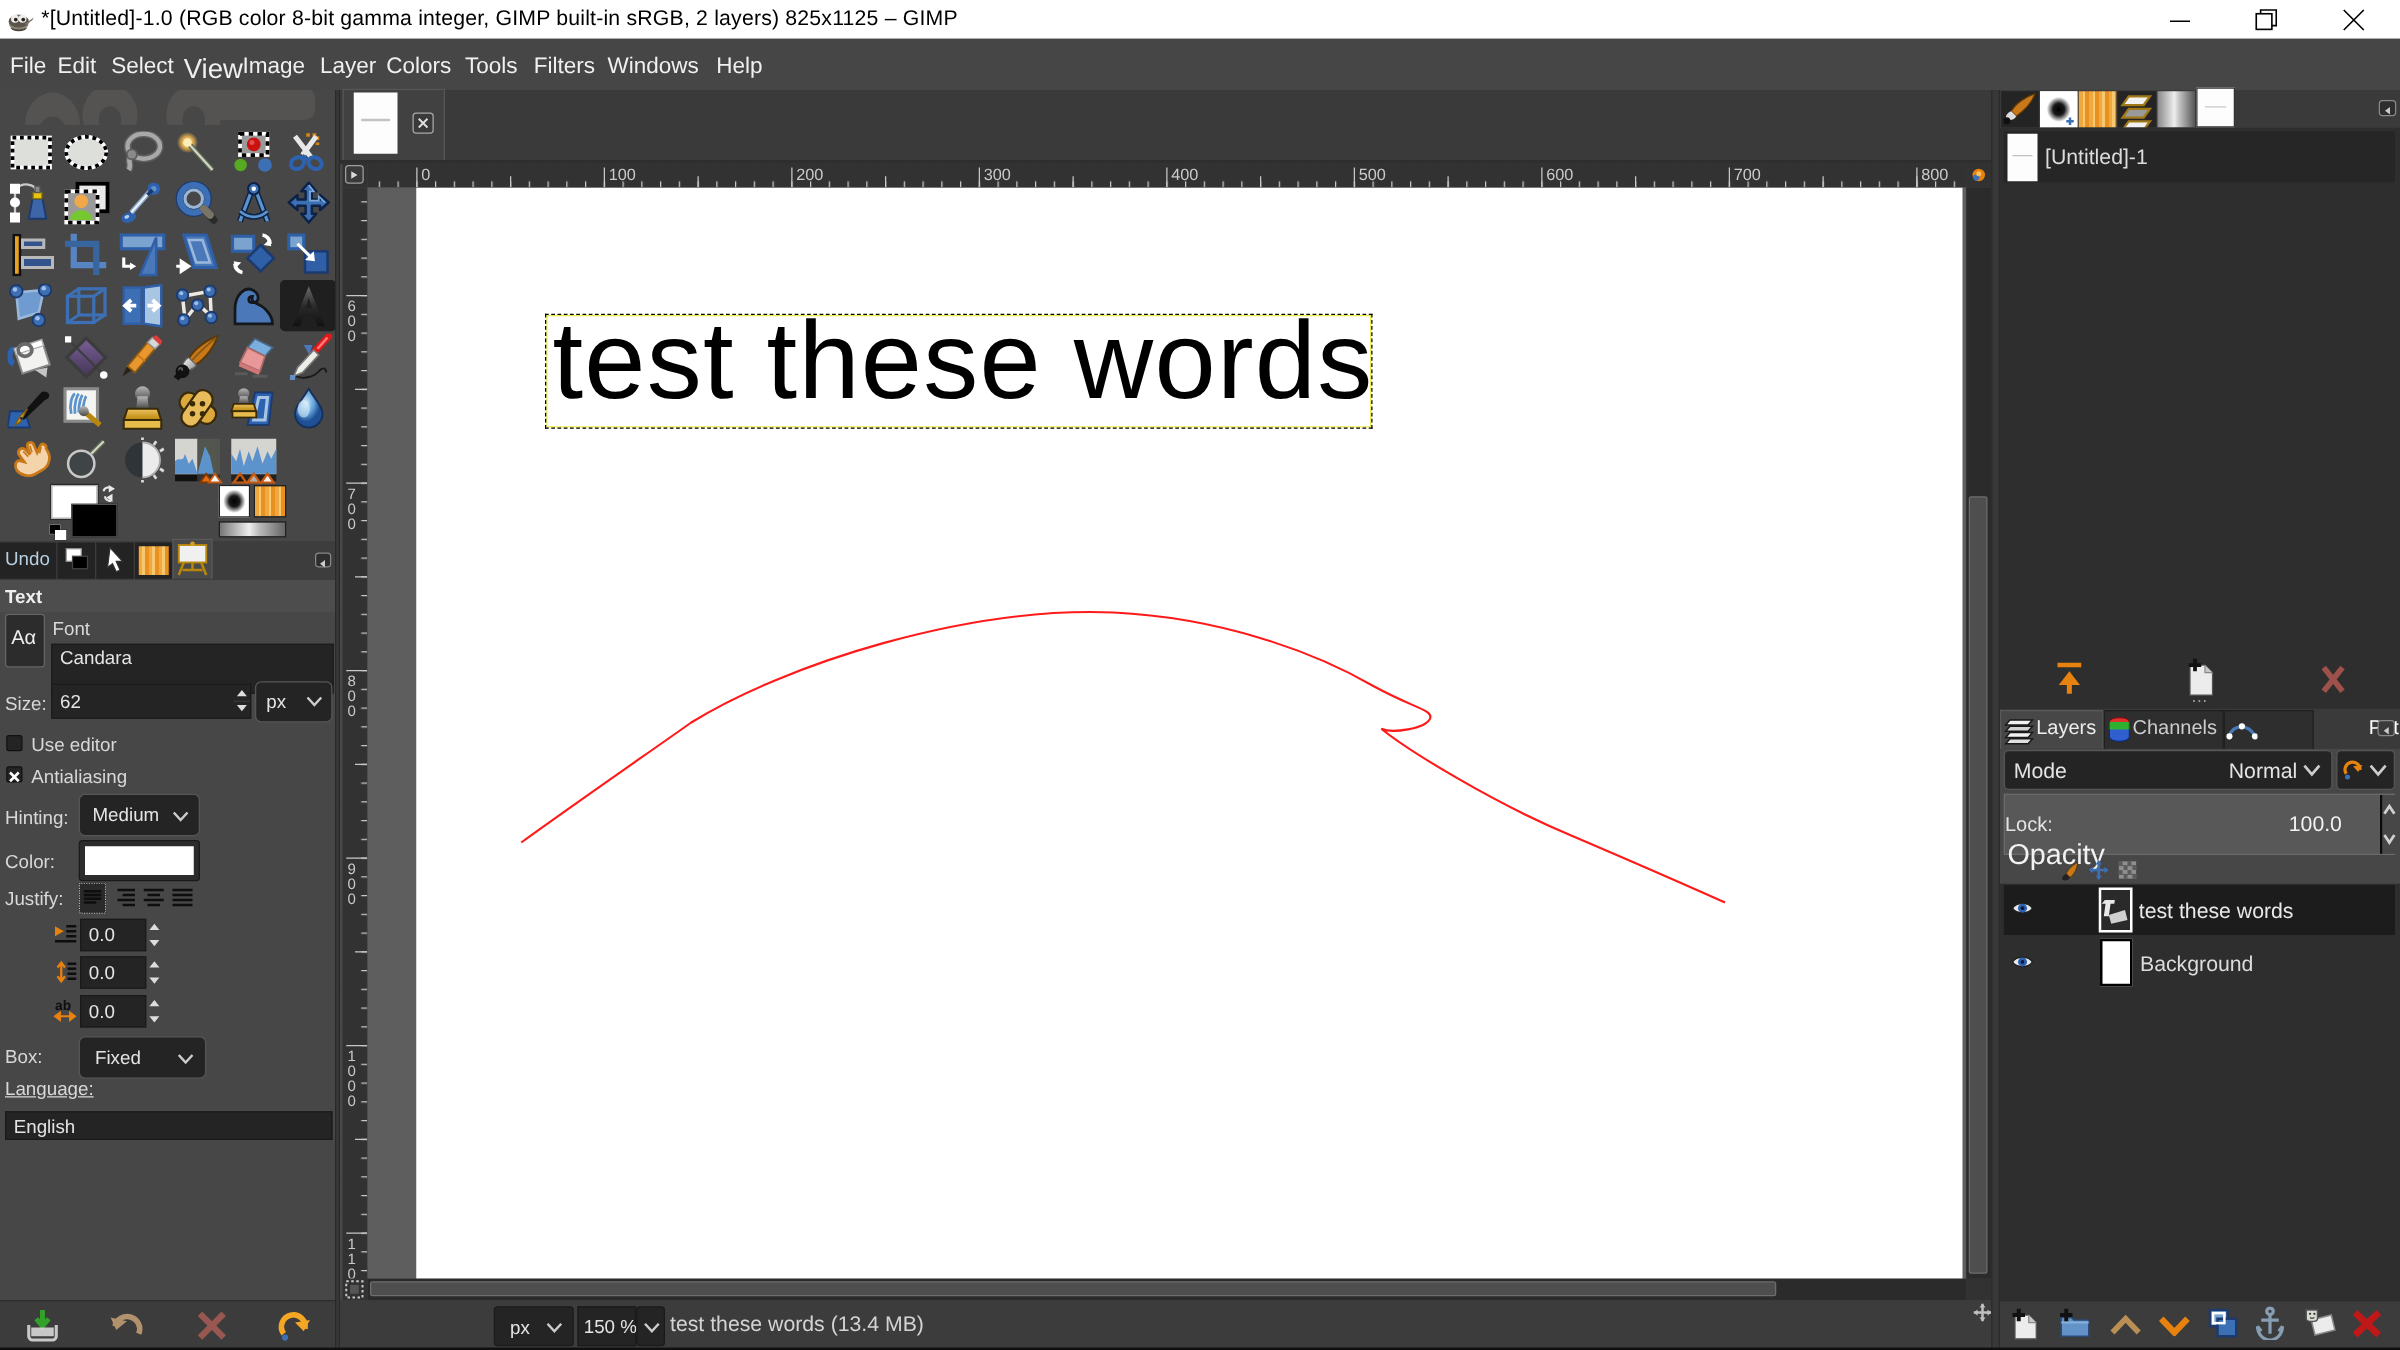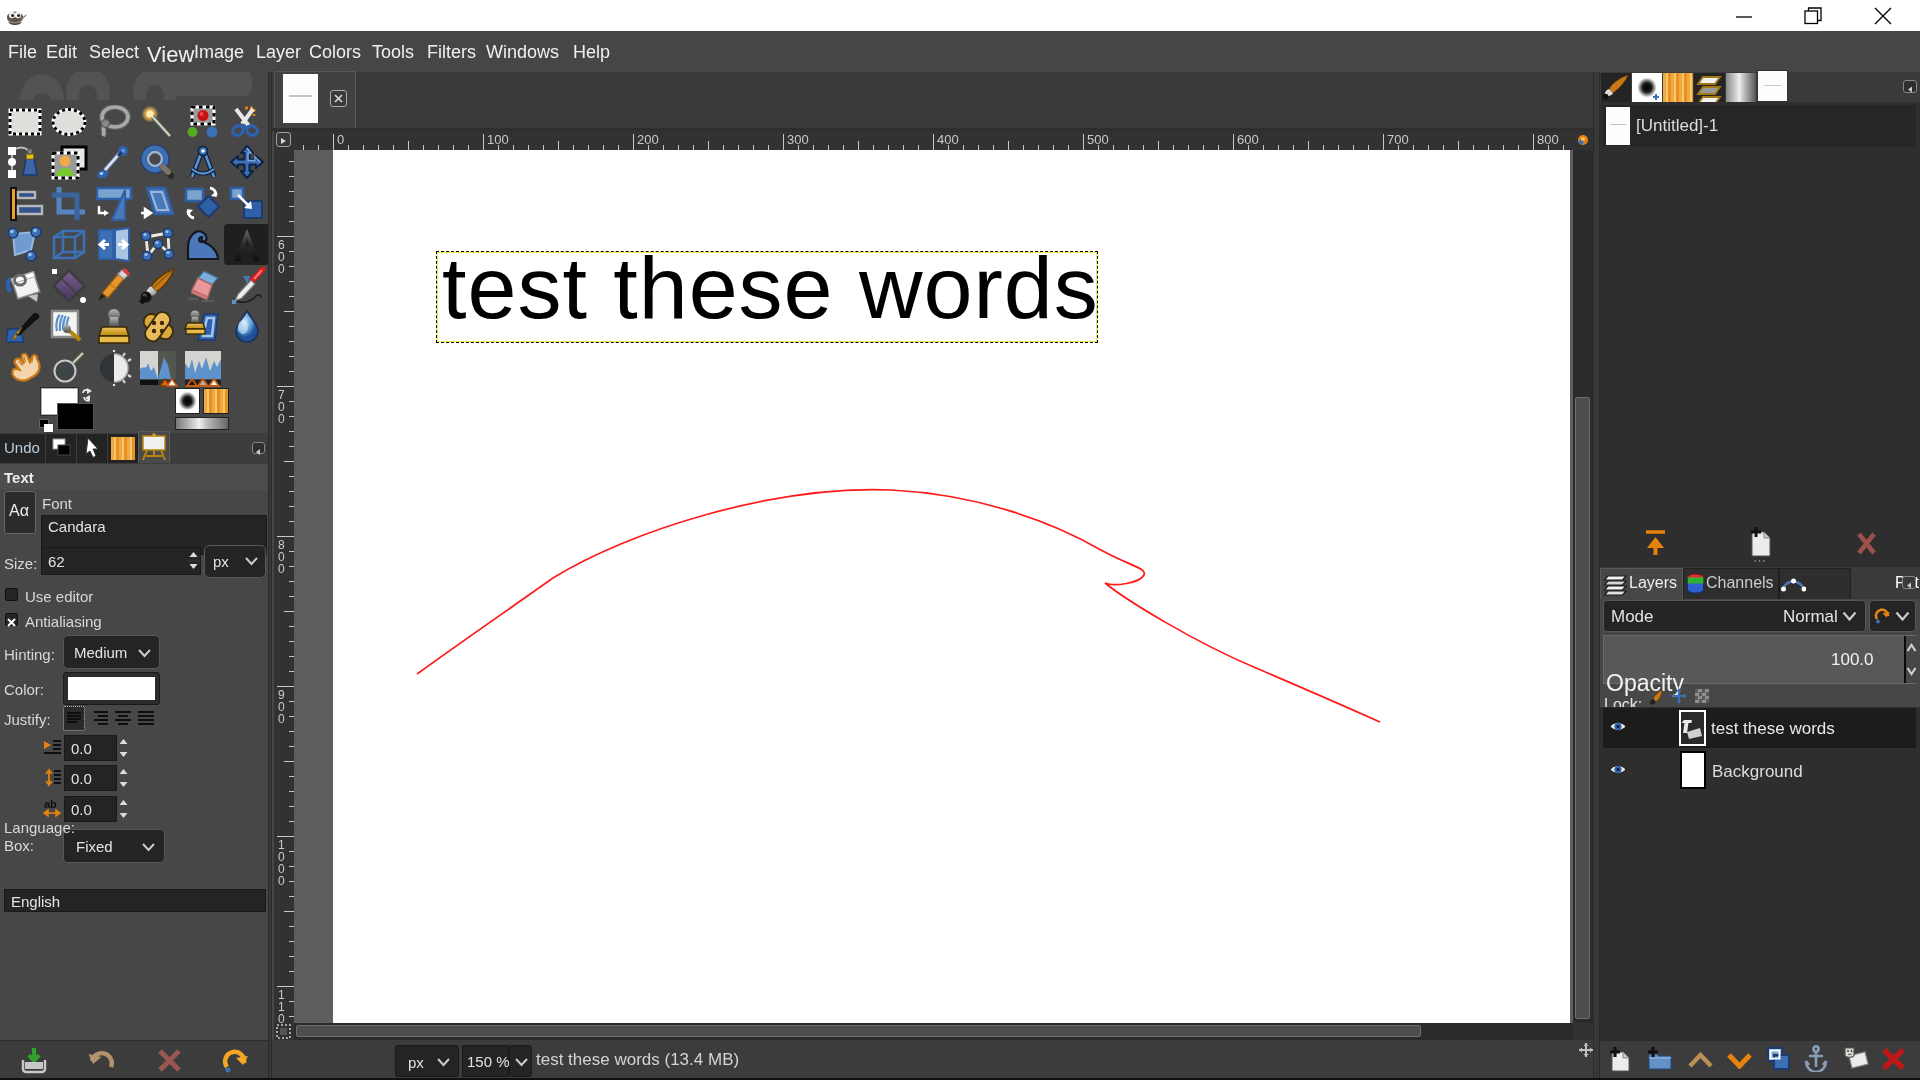--- a/index.html
+++ b/index.html
@@ -20,20 +20,21 @@
 <svg class="a" style="left:4px;top:4px" width="24" height="24" viewBox="0 0 24 24">
   <ellipse cx="11" cy="14" rx="8" ry="6.5" fill="#8a8275"></ellipse>
   <ellipse cx="11" cy="13" rx="8" ry="5" fill="#5a544c"></ellipse>
   <circle cx="8" cy="11" r="3.2" fill="#f0eeea"></circle>
       <circle cx="14" cy="11" r="3.2" fill="#f0eeea"></circle>
   <circle cx="8.6" cy="11.6" r="1.5" fill="#222"></circle>
       <circle cx="14.6" cy="11.6" r="1.5" fill="#222"></circle>
   <path d="M16,15 L23,10 L22,12 L17,16 Z" fill="#7a7468"></path>
   <path d="M4,18 Q11,21 18,18 L16,20 Q11,22 6,20 Z" fill="#4a443c"></path>
 </svg>
+<div class="a" style="left:33px;top:5px;font-size:17px;letter-spacing:0.15px;color:#000;white-space:nowrap;">*[Untitled]-1.0 (RGB color 8-bit gamma integer, GIMP built-in sRGB, 2 layers) 825x1125 – GIMP</div>
 <svg class="a" style="left:1735px;top:8px" width="18" height="18" viewBox="0 0 18 18">
       <line x1="1" y1="9" x2="17" y2="9" stroke="#000" stroke-width="1.3"></line>
     </svg>
 <svg class="a" style="left:1804px;top:7px" width="18" height="18" viewBox="0 0 18 18">
       <rect x="1" y="4" width="12.5" height="12.5" fill="#fff" stroke="#000" stroke-width="1.3"></rect>
       <path d="M4.5,4 V1 H17 V13.5 H13.5" fill="none" stroke="#000" stroke-width="1.3"></path>
     </svg>
 <svg class="a" style="left:1874px;top:7px" width="18" height="18" viewBox="0 0 18 18">
       <path d="M1,1 L17,17 M17,1 L1,17" stroke="#000" stroke-width="1.3"></path>
     </svg>
@@ -652,21 +653,21 @@
       </svg></div>
 
 <div class="lbl" style="left:4px;top:837px;">Box:</div>
 <div class="btnbox" style="left:63px;top:829px;width:102px;height:34px;">
   <span style="position:absolute;left:12px;top:8px;">Fixed</span>
   <svg style="position:absolute;right:9px;top:13px" width="13" height="9" viewBox="0 0 13 9">
         <path d="M1,1 L6.5,7 L12,1" fill="none" stroke="#ccc" stroke-width="2"></path>
       </svg>
     </div>
 
-<div class="lbl" style="left:4px;top:819px;">Language:</div>
+<div class="lbl" style="left:4px;top:863px;text-decoration:underline;">Language:</div>
 <div class="entry" style="left:4px;top:889px;width:262px;height:23px;">
       <span style="position:absolute;left:6px;top:3px;">English</span>
     </div>
 
 <div class="a" style="left:0;top:1040px;width:268px;height:38px;background:#3c3c3c;border-top:1px solid #2c2c2c;"></div>
 <svg class="a" style="left:20px;top:1046px" width="28" height="28" viewBox="0 0 28 28">
   <path d="M14,2 v12 M9,9 l5,6 l5,-6" fill="none" stroke="#33a02c" stroke-width="4"></path>
   <path d="M3,14 v9 a3,3 0 0 0 3,3 h16 a3,3 0 0 0 3,-3 v-9" fill="none" stroke="#c8c8c8" stroke-width="2.5"></path>
   <path d="M5,16 h18 v7 h-18 z" fill="#e0e0e0" opacity="0.85"></path>
 </svg>
@@ -954,21 +955,21 @@
 <div class="a" style="left:1906px;top:636px;width:10px;height:47px;background:#474747;"></div>
 <svg class="a" style="left:1906px;top:642px" width="11" height="13" viewBox="0 0 11 13">
       <path d="M1.5,9 L5.5,3 L9.5,9" fill="none" stroke="#d0d0d0" stroke-width="2.2"></path>
     </svg>
 <svg class="a" style="left:1906px;top:664px" width="11" height="13" viewBox="0 0 11 13">
       <path d="M1.5,4 L5.5,10 L9.5,4" fill="none" stroke="#d0d0d0" stroke-width="2.2"></path>
     </svg>
 <div class="a" style="left:1606px;top:650px;font-size:23px;color:#f2f2f2;margin-top:20px;">Opacity</div>
 <div class="a" style="left:1831px;top:650px;font-size:17px;color:#f2f2f2;">100.0</div>
 
-<div class="a" style="left:1604px;top:652px;font-size:16px;color:#e4e4e4;margin-top:44px;">Lock:</div>
+<div class="a" style="left:1604px;top:652px;font-size:16px;color:#e4e4e4;">Lock:</div>
 <svg class="a" style="left:1648px;top:689px" width="16" height="17" viewBox="0 0 16 17">
       <path d="M14,1 C10,3 6,7 5,10 L8,13 C11,11 14,6 14,1 Z" fill="#c87818" stroke="#5a3808" stroke-width="0.8"></path>
       <path d="M5,10 L8,13 C7,15 4,16 2,15 C1,13 3,11 5,10 Z" fill="#222"></path>
     </svg>
 <svg class="a" style="left:1671px;top:688px" width="16" height="16" viewBox="0 0 16 16">
       <path d="M8,1 V15 M1,8 H15" stroke="#3d6fb4" stroke-width="2"></path>
       <path d="M8,0 l-2.5,3.5 h5 z M8,16 l-2.5,-3.5 h5 z M0,8 l3.5,-2.5 v5 z M16,8 l-3.5,-2.5 v5 z" fill="#3d6fb4"></path>
     </svg>
 <div class="a" style="left:1695px;top:689px;width:14px;height:14px;background:repeating-conic-gradient(#9a9a9a 0% 25%, #5e5e5e 0% 50%) 0 0/7px 7px;opacity:0.85;"></div>
 

